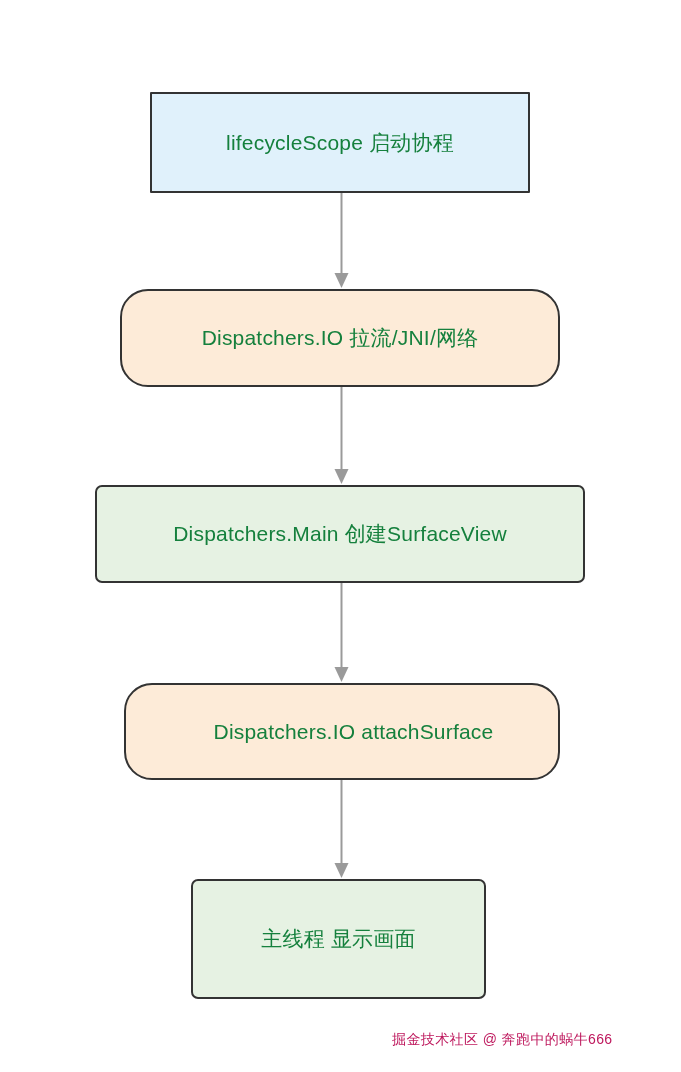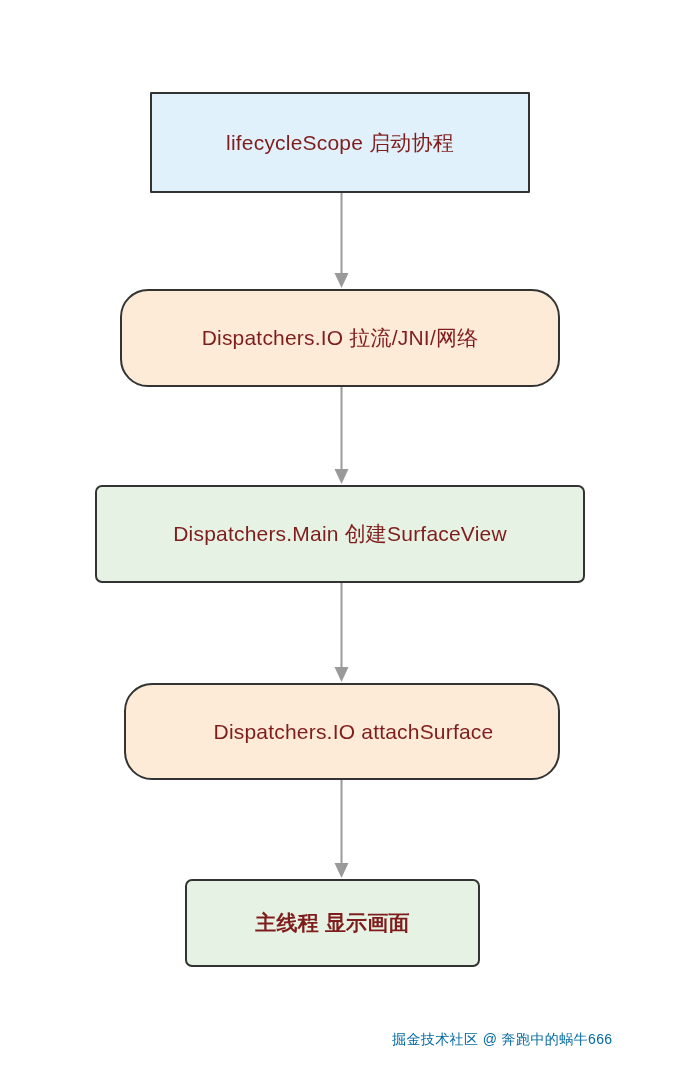--- a/index.html
+++ b/index.html
@@ -19,41 +19,41 @@
     overflow: hidden;
   }
   .node {
     position: absolute;
     box-sizing: border-box;
     border: 2px solid #333333;
     display: flex;
     align-items: center;
     justify-content: center;
     text-align: right;
-    color: #7f1d1d;
+    color: #15803d;
     font-size: 21px;
     font-weight: 400;
     letter-spacing: 0.2px;
     line-height: 1.3;
     padding: 4px 10px;
     border-radius: 1px;
   }
   .node-blue   { background: #e0f1fb; }
   .node-cream  { background: #fdebd8; border-radius: 28px; }
   .node-green  { background: #e6f2e3; border-radius: 7px; }
 
   .edge {
     position: absolute;
     pointer-events: none;
   }
   .edge svg { display: block; }
 
   .watermark {
     position: absolute;
-    color: #0369a1;
+    color: #be185d;
     font-size: 14px;
     white-space: nowrap;
     letter-spacing: 0.4px;
   }
 </style>
 </head>
 <body>
 
 <div id="canvas">
 
@@ -86,17 +86,17 @@
   </div>
 
   <div class="node node-blue" style="left:150px; top:92px; width:380px; height:101px;">lifecycleScope 启动协程</div>
 
   <div class="node node-cream" style="left:120px; top:289px; width:440px; height:98px;">Dispatchers.IO 拉流/JNI/网络</div>
 
   <div class="node node-green" style="left:95px; top:485px; width:490px; height:98px;">Dispatchers.Main 创建SurfaceView</div>
 
   <div class="node node-cream" style="left:124px; top:683px; width:436px; height:97px;padding-left:33px;">Dispatchers.IO attachSurface</div>
 
-  <div class="node node-green" style="left:185px; top:879px; width:295px; height:88px;font-weight:bold;">主线程 显示画面</div>
+  <div class="node node-green" style="left:191px; top:879px; width:295px; height:120px;">主线程 显示画面</div>
 
   <div class="watermark" style="left:392px; top:1031px;">掘金技术社区 @ 奔跑中的蜗牛666</div>
 
 </div>
 
 </body></html>

